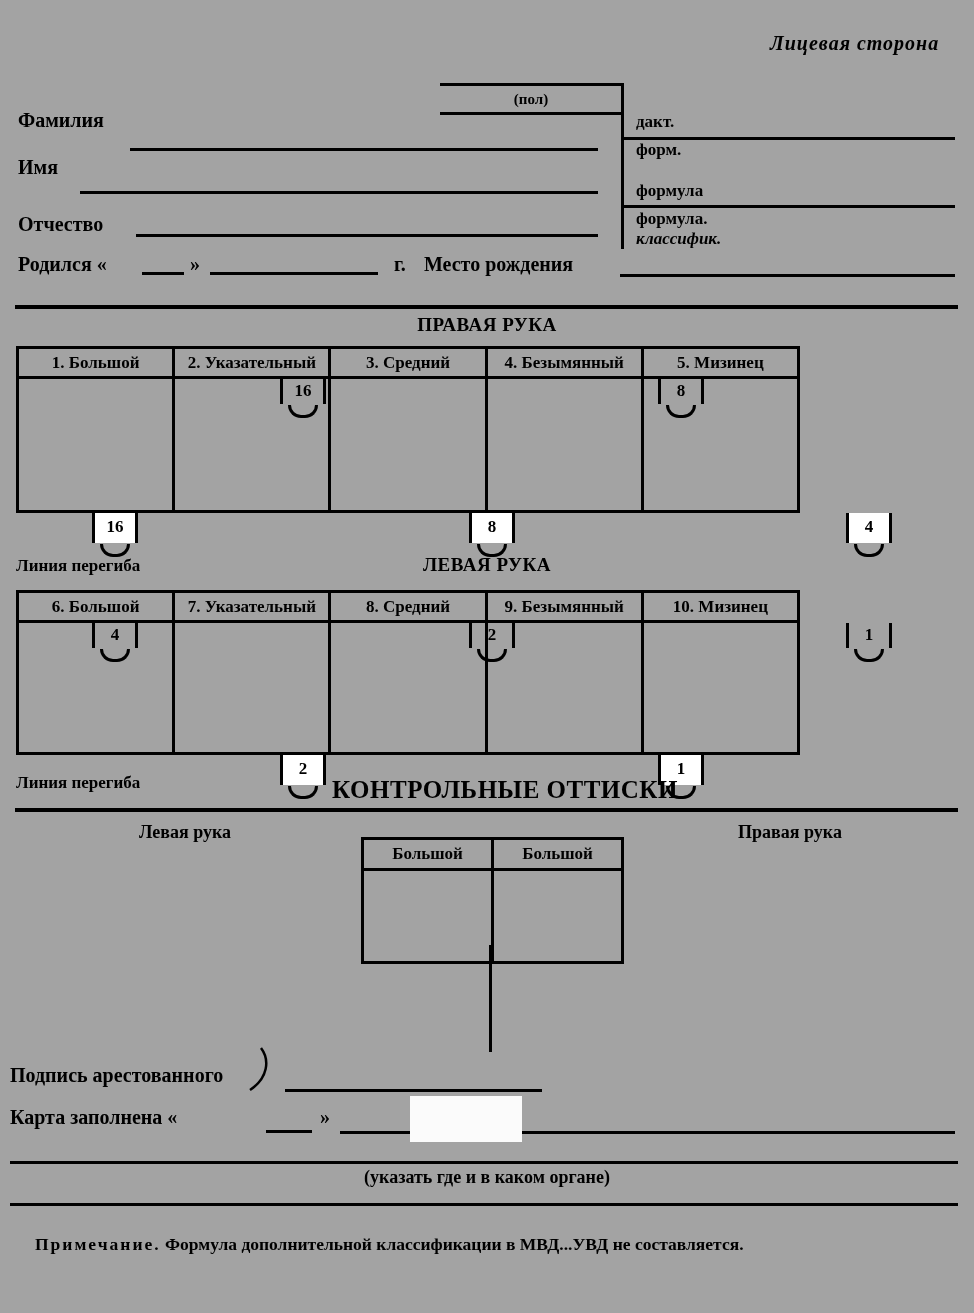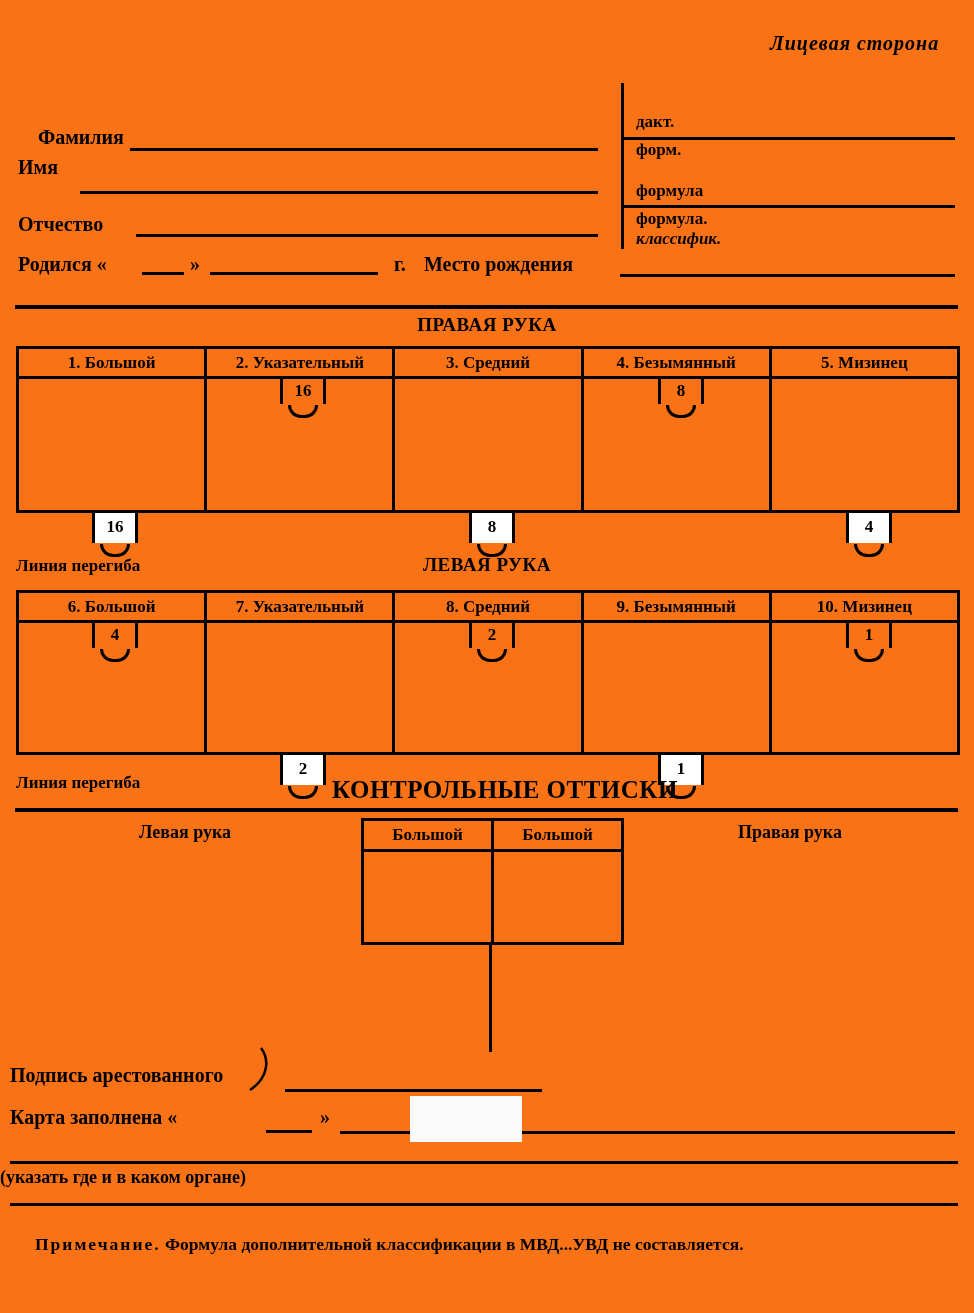--- a/index.html
+++ b/index.html
@@ -1,33 +1,33 @@
 <!DOCTYPE html>
 <html><head>
 <meta charset="utf-8">
 <style>
   html,body{margin:0;padding:0;background:#e8e8e8;}
   .page{
-    position:relative;width:974px;height:1313px;background:#f97316;
+    position:relative;width:974px;height:1313px;background:#a3a3a3;
     font-family:"Liberation Serif","DejaVu Serif",serif;color:#000;
     font-weight:bold;overflow:hidden;margin:0 auto;
   }
   .abs{position:absolute;}
   .lbl{font-size:20px;white-space:nowrap;}
   .lbl-sm{font-size:17px;white-space:nowrap;}
   .line{position:absolute;height:3px;background:#000;}
   .rule{position:absolute;height:4px;background:#000;}
   .vline{position:absolute;width:3px;background:#000;}
   .side-label{font-size:20px;font-style:italic;letter-spacing:1px;}
   .pol-box{
     position:absolute;border-top:3px solid #000;border-bottom:3px solid #000;
     text-align:center;font-size:15px;
   }
   .hand-title{position:absolute;left:0;width:974px;text-align:center;font-size:19px;letter-spacing:.5px;}
-  .hand-table{position:absolute;left:16px;width:944px;border:3px solid #000;box-sizing:border-box;}
+  .hand-table{position:absolute;left:16px;width:784px;border:3px solid #000;box-sizing:border-box;}
   .hand-header{display:flex;height:27px;border-bottom:3px solid #000;}
   .hand-cell{
     flex:1;border-right:3px solid #000;display:flex;align-items:center;justify-content:center;
     font-size:17px;white-space:nowrap;overflow:hidden;
   }
   .hand-cell:last-child{border-right:none;}
   .hand-body{display:flex;}
   .print-cell{flex:1;border-right:3px solid #000;}
   .print-cell:last-child{border-right:none;}
   .notch{
@@ -35,43 +35,46 @@
     border-left:3px solid #000;border-right:3px solid #000;
     text-align:center;font-size:17px;
   }
   .nt{top:30px;height:25px;line-height:24px;}
   .nb{height:30px;line-height:28px;background:#fff;}
   .notch .arc{
     position:absolute;left:50%;transform:translateX(-50%);bottom:-14px;
     width:30px;height:13px;border:3px solid #000;border-top:none;
     border-radius:0 0 16px 16px;box-sizing:border-box;
   }
-  .ctrl-table{position:absolute;border:3px solid #000;box-sizing:border-box;}
+  .ctrl-table{position:absolute;border:3px solid #000;box-sizing:border-box;margin-top:19px;}
   .ctrl-header{display:flex;height:28px;border-bottom:3px solid #000;}
   .ctrl-hcell{flex:1;display:flex;align-items:center;justify-content:center;font-size:17px;border-right:3px solid #000;}
   .ctrl-hcell:last-child{border-right:none;}
   .ctrl-body{display:flex;height:93px;}
   .ctrl-bcell{flex:1;border-right:3px solid #000;}
   .ctrl-bcell:last-child{border-right:none;}
   .side-hand-label{position:absolute;width:250px;text-align:center;font-size:18px;}
-  .org-hint{position:absolute;left:0;width:974px;text-align:left;font-size:18px;}
+  .org-hint{position:absolute;left:0;width:974px;text-align:center;font-size:18px;}
   .note{position:absolute;font-size:17.5px;white-space:nowrap;}
   .note .spaced{letter-spacing:2px;}
   .whiteout{position:absolute;background:#fbfbfb;}
 </style>
 </head>
 <body>
 
 <div class="page">
 
   <div class="abs side-label" style="top:32px;left:770px;">Лицевая сторона</div>
 
+  <div class="pol-box" style="left:440px;top:83px;width:182px;height:26px;line-height:26px;">
+    <span>(пол)</span>
+  </div>
   <div class="vline" style="left:621px;top:83px;height:166px;"></div>
 
-  <div class="abs lbl" style="left:18px;top:126px;margin-left:20px;">Фамилия</div>
+  <div class="abs lbl" style="left:18px;top:109px;">Фамилия</div>
   <div class="line" style="left:130px;top:148px;width:468px;"></div>
 
   <div class="abs lbl" style="left:18px;top:156px;">Имя</div>
   <div class="line" style="left:80px;top:191px;width:518px;"></div>
 
   <div class="abs lbl" style="left:18px;top:213px;">Отчество</div>
   <div class="line" style="left:136px;top:234px;width:462px;"></div>
 
   <div class="abs lbl" style="left:18px;top:253px;">Родился «</div>
   <div class="line" style="left:142px;top:272px;width:42px;"></div>

